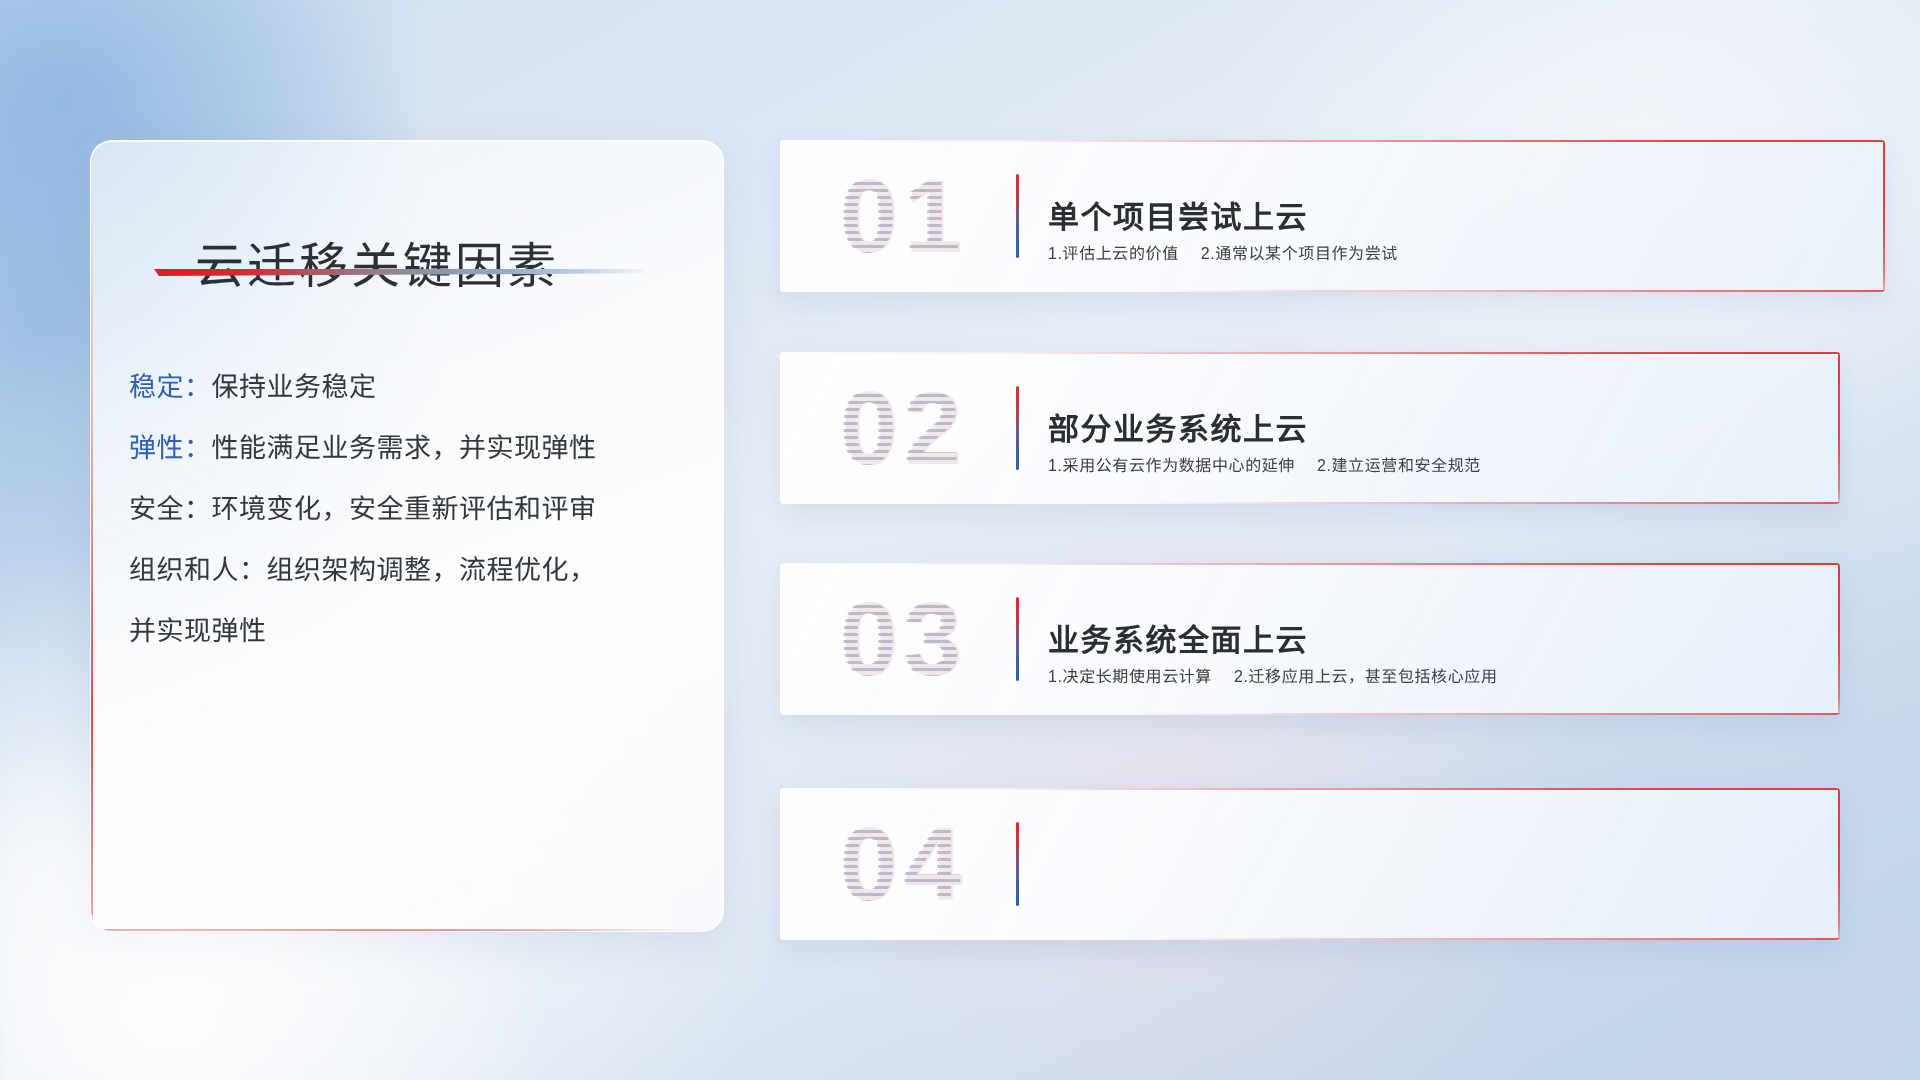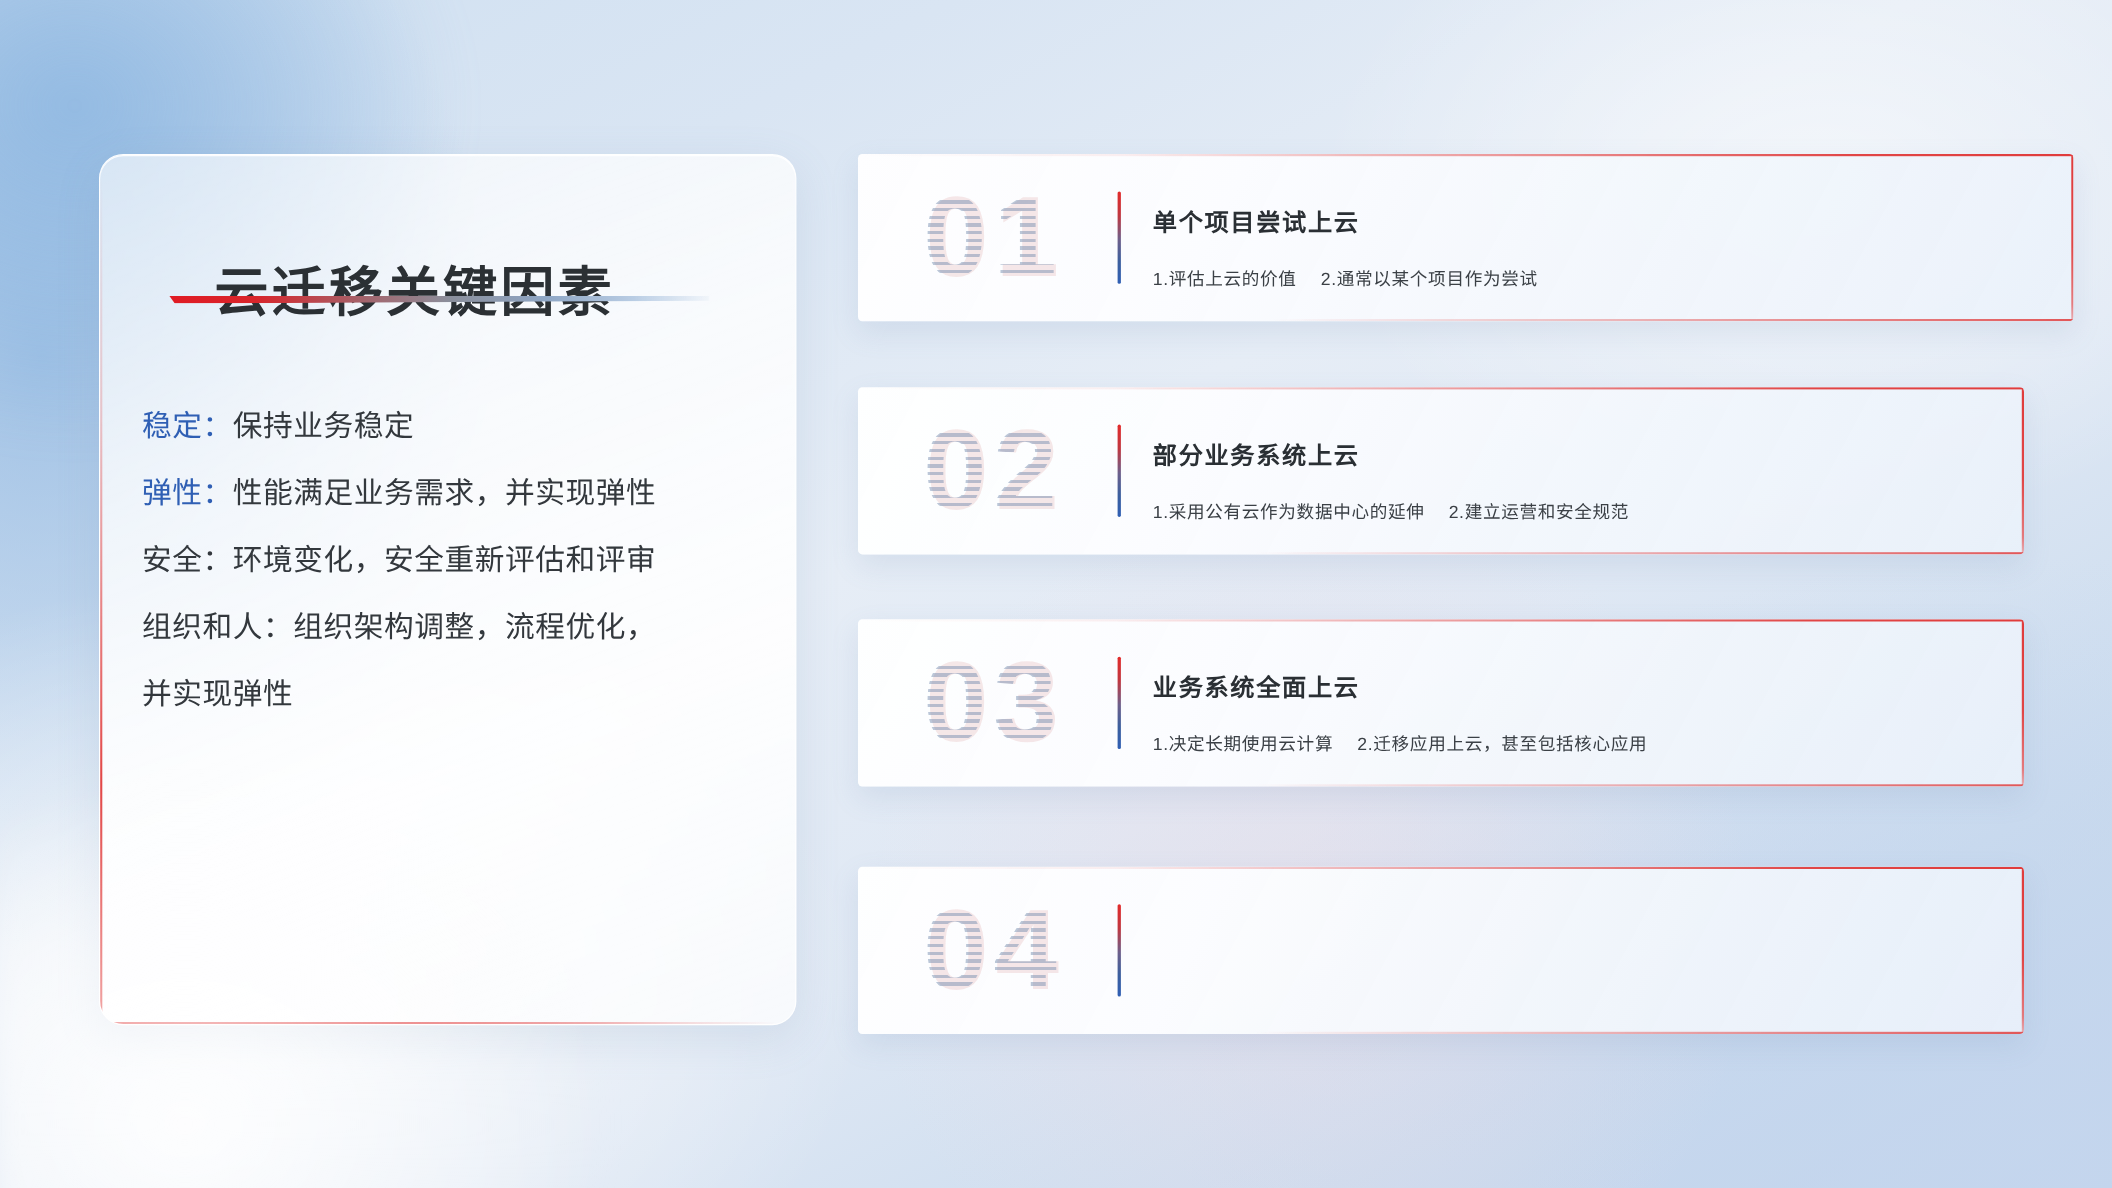--- a/index.html
+++ b/index.html
@@ -73,21 +73,21 @@
     height: 2px;
     background: linear-gradient(90deg, rgba(224,60,60,1) 0%, rgba(224,60,60,0.85) 45%, rgba(224,60,60,0.15) 88%, rgba(224,60,60,0) 100%);
     border-bottom-left-radius: 22px;
   }
 
   .left-title {
     position: absolute;
     left: 104px;
     top: 52px;
     font-size: 49px;
-    font-weight: 700;
+    font-weight: 400;
     letter-spacing: 3px;
     color: #2b3034;
     white-space: nowrap;
   }
   .left-title-rule {
     position: absolute;
     left: 62px;
     top: 128px;
     width: 492px;
     height: 7px;
@@ -191,21 +191,21 @@
     width: 3px;
     height: 84px;
     background: linear-gradient(180deg, #e22b2b 0%, #c03740 26%, #6d5f8a 52%, #3c5f9e 76%, #2f5fb4 100%);
     border-radius: 2px;
   }
 
   .stage-title {
     position: absolute;
     left: 268px;
     top: 26px;
-    font-size: 22px;
+    font-size: 31px;
     font-weight: 700;
     color: #2a2f34;
     letter-spacing: 1.5px;
     white-space: nowrap;
   }
   .stage-desc {
     position: absolute;
     left: 268px;
     top: 84px;
     font-size: 16px;

